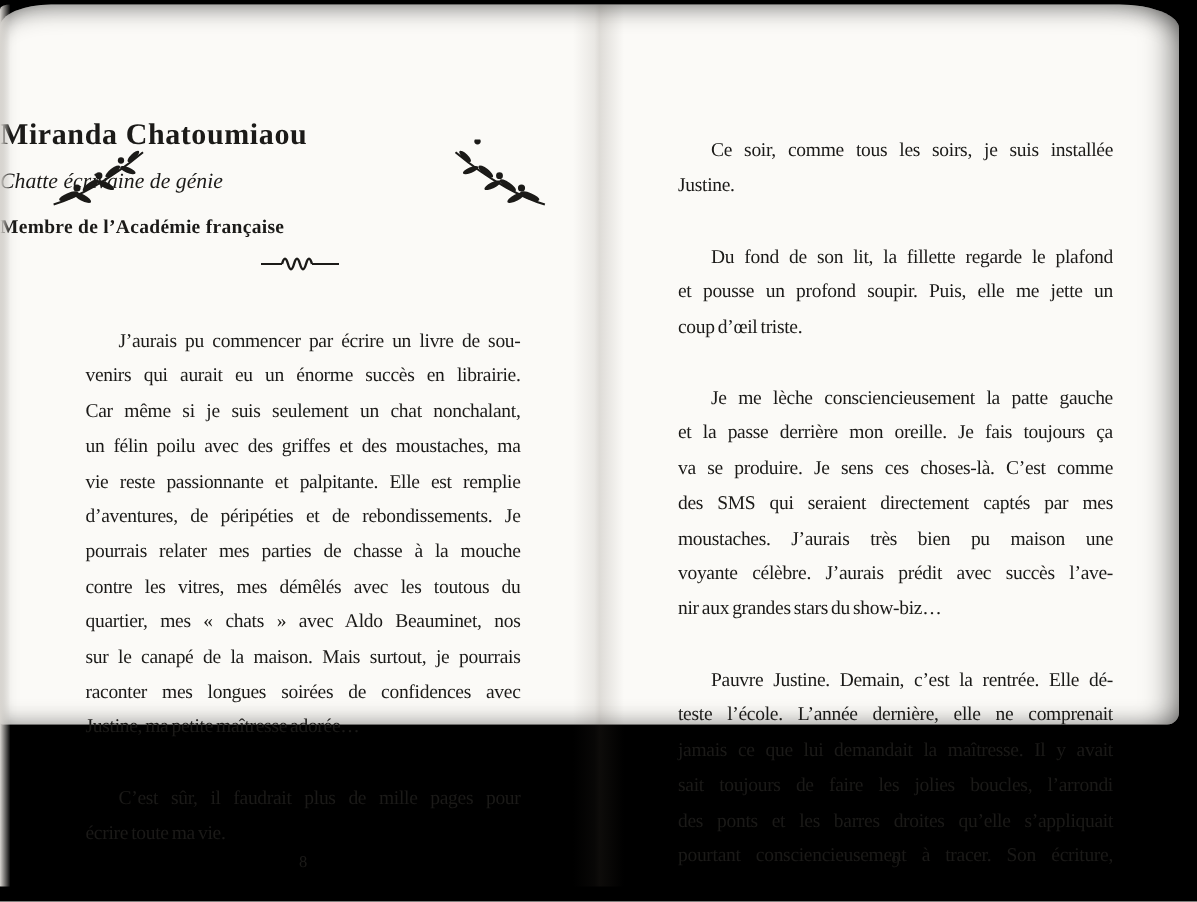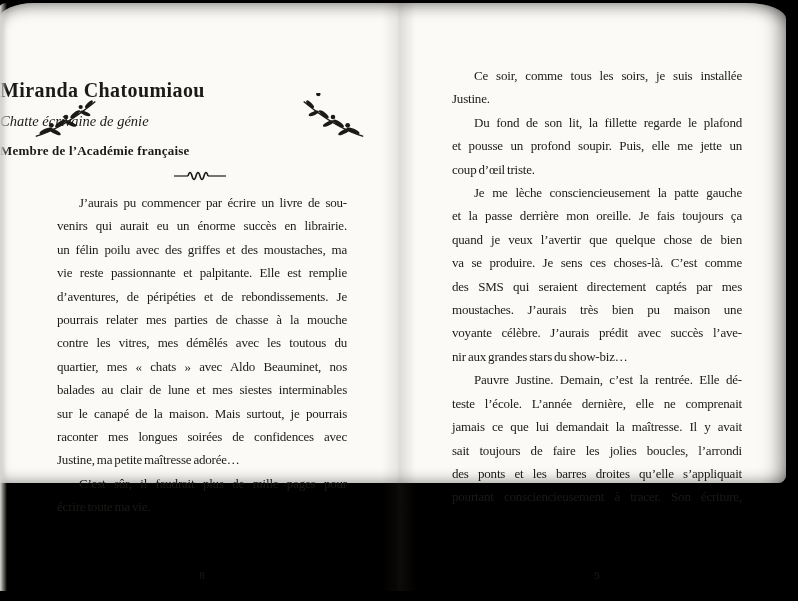--- a/index.html
+++ b/index.html
@@ -57,21 +57,21 @@
   .left-body  { left: 57px;  top: 188px; }
   .right-body { left: 452px; top: 61px; }
   .line {
     font-size: 13px;
     line-height: 23.4px;
     letter-spacing: -0.2px;
     word-spacing: -1px;
     text-align: justify;
     text-align-last: justify;
   }
-  .line.first { text-indent: 22px; }
+  .line.first { text-indent: 22px; margin-top: 24px; }
   .line.last  { text-align-last: left; }
 
   .page-number {
     position: absolute; top: 566px; width: 290px;
     text-align: center; font-size: 11px;
   }
   .page-number.pn-left  { left: 57px; }
   .page-number.pn-right { left: 452px; }
 
   svg .ink-stroke { stroke: #1b1a18; fill: none; }
@@ -125,27 +125,27 @@
         <path class="ink-stroke" d="M2 7 H16" stroke-width="1.2"></path>
         <path class="ink-stroke" d="M16 7 q2 -7 4 0 q2 7 4 0 q2 -7 4 0 q2 7 4 0 q2 -7 4 0" stroke-width="1.6"></path>
         <path class="ink-stroke" d="M36 7 H54" stroke-width="1.2"></path>
       </svg>
     </span>
 
     <div class="body-col left-body">
         <div>
           <div class="line first">J’aurais pu commencer par écrire un livre de sou-</div>
           <div class="line">venirs qui aurait eu un énorme succès en librairie.</div>
+          <div class="line">Car même si je suis seulement un chat nonchalant,</div>
           <div class="line">un félin poilu avec des griffes et des moustaches, ma</div>
           <div class="line">vie reste passionnante et palpitante. Elle est remplie</div>
           <div class="line">d’aventures, de péripéties et de rebondissements. Je</div>
           <div class="line">pourrais relater mes parties de chasse à la mouche</div>
           <div class="line">contre les vitres, mes démêlés avec les toutous du</div>
           <div class="line">quartier, mes « chats » avec Aldo Beauminet, nos</div>
-          <div class="line">balades au clair de lune et mes siestes interminables</div>
           <div class="line">sur le canapé de la maison. Mais surtout, je pourrais</div>
           <div class="line">raconter mes longues soirées de confidences avec</div>
           <div class="line last">Justine, ma petite maîtresse adorée…</div>
         </div>
         <div>
           <div class="line first">C’est sûr, il faudrait plus de mille pages pour</div>
           <div class="line last">écrire toute ma vie.</div>
         </div>
       </div>
 
@@ -159,21 +159,20 @@
           <div class="line last">Justine.</div>
         </div>
         <div>
           <div class="line first">Du fond de son lit, la fillette regarde le plafond</div>
           <div class="line">et pousse un profond soupir. Puis, elle me jette un</div>
           <div class="line last">coup d’œil triste.</div>
         </div>
         <div>
           <div class="line first">Je me lèche consciencieusement la patte gauche</div>
           <div class="line">et la passe derrière mon oreille. Je fais toujours ça</div>
-          <div class="line">quand je veux l’avertir que quelque chose de bien</div>
           <div class="line">va se produire. Je sens ces choses-là. C’est comme</div>
           <div class="line">des SMS qui seraient directement captés par mes</div>
           <div class="line">moustaches. J’aurais très bien pu maison une</div>
           <div class="line">voyante célèbre. J’aurais prédit avec succès l’ave-</div>
           <div class="line last">nir aux grandes stars du show-biz…</div>
         </div>
         <div>
           <div class="line first">Pauvre Justine. Demain, c’est la rentrée. Elle dé-</div>
           <div class="line">teste l’école. L’année dernière, elle ne comprenait</div>
           <div class="line">jamais ce que lui demandait la maîtresse. Il y avait</div>

